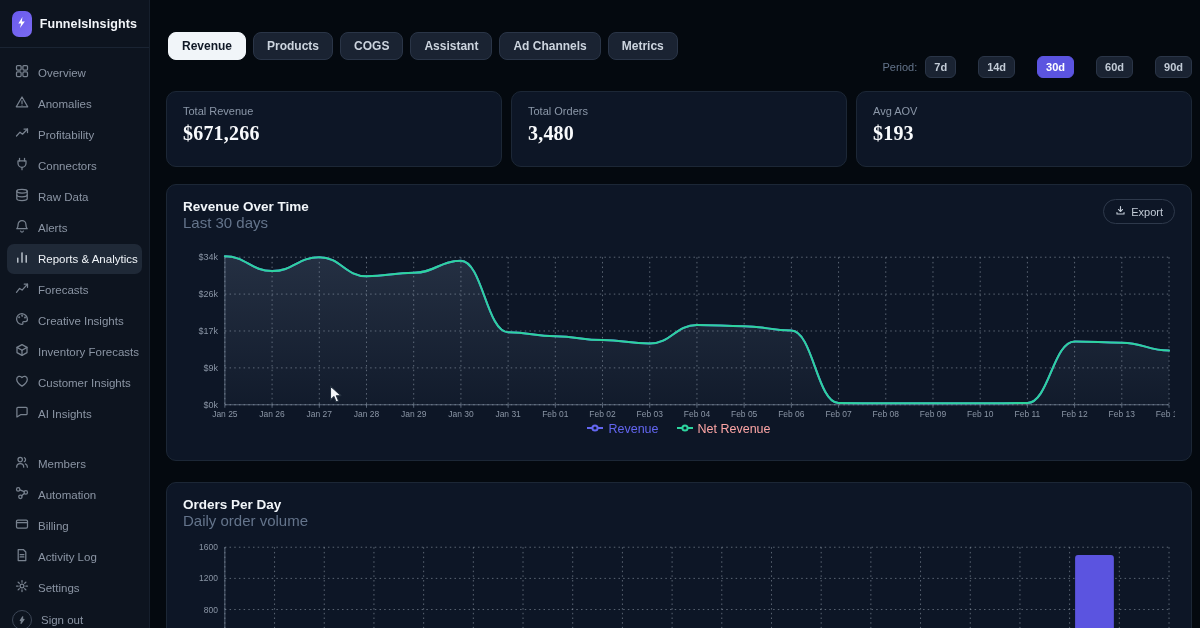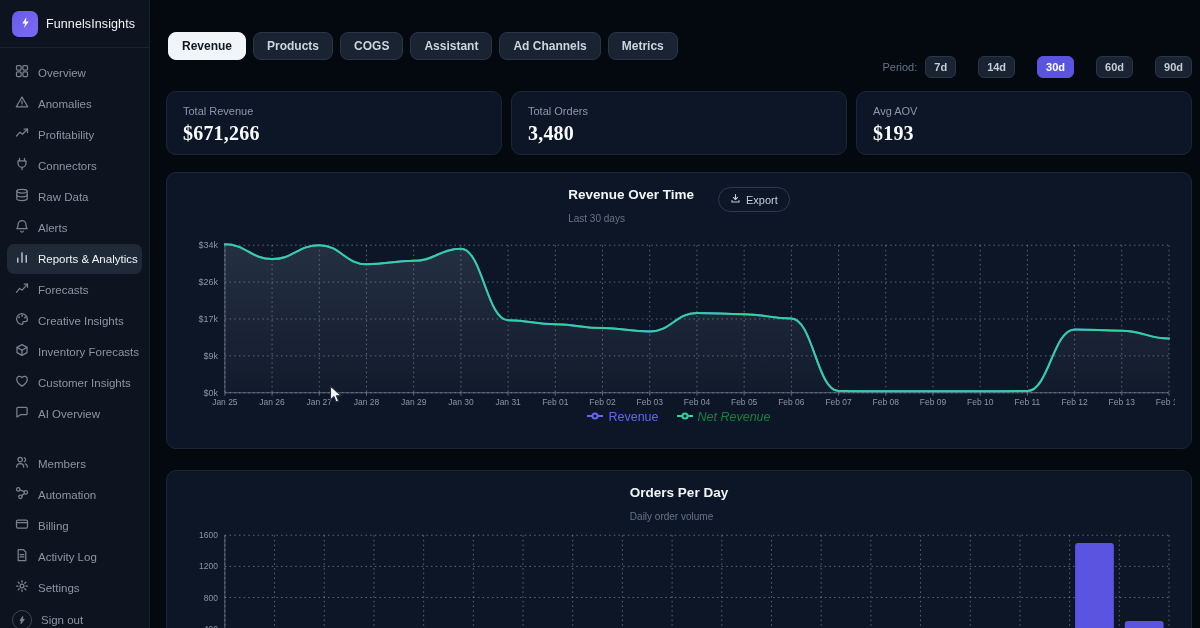--- a/index.html
+++ b/index.html
@@ -8,21 +8,21 @@
   .app { display:flex; width:1200px; height:628px; position:relative; }
 
   
   .sidebar { width:150px; min-width:150px; height:628px; background:#0d141f;
     border-right:1px solid #161f2c; display:flex; flex-direction:column; }
   .brand { display:flex; align-items:center; gap:8px; padding:11px 12px 10px 12px;
     border-bottom:1px solid #1a2433; }
   .brand-logo { width:26px; height:26px; border-radius:7px;
     background:linear-gradient(135deg,#6a5aec,#7b6bf2); display:flex;
     align-items:center; justify-content:center; }
-  .brand-name { color:#f2f5f9; font-size:12.5px; font-weight:400; letter-spacing:.1px; }
+  .brand-name { color:#f2f5f9; font-size:12.5px; font-weight:700; letter-spacing:.1px; }
   .nav { display:flex; flex-direction:column; padding:10px 7px; gap:1px; }
   .nav-item { display:flex; align-items:center; gap:9px; padding:6px 8px;
     border-radius:7px; color:#8b95a4; cursor:default; }
   .nav-item svg { flex:0 0 auto; stroke:#78828f; }
   .nav-item span.lbl { font-size:11.5px; font-weight:500; white-space:nowrap; }
   .nav-item.active { background:#1f2937; color:#f1f5f9; }
   .nav-item.active svg { stroke:#d6dde6; }
   .spacer { flex:1; }
   .signout-circle { width:20px; height:20px; border:1px solid #3c4656; border-radius:50%;
     display:flex; align-items:center; justify-content:center; margin-left:-3px; }
@@ -36,30 +36,30 @@
     border:1px solid #2a3547; border-radius:8px; padding:6px 13px; cursor:default; }
   .tab.active { background:#f1f5f9; color:#101826; border-color:#f1f5f9; }
   .period { display:flex; align-items:center; gap:6px;margin-top:42px; }
   .period-label { color:#64748b; font-size:11px; margin-right:2px; }
   .pbtn { font-size:11px; font-weight:600; color:#c3ccd7; background:#1a2332;
     border:1px solid #2a3547; border-radius:6px; padding:4px 8px; cursor:default; }
   .pbtn.active { background:#5b54e0; border-color:#5b54e0; color:#fff; }
 
   .kpis { display:grid; grid-template-columns:1fr 1fr 1fr; gap:9px; }
   .kpi { background:#0d1626; border:1px solid #1c2736; border-radius:10px;
-    padding:13px 16px; height:64px; }
+    padding:13px 16px; height:76px; }
   .kpi-label { color:#8b97a8; font-size:11px; margin-bottom:5px; }
   .kpi-value { color:#f8fafc; font-size:20px; font-weight:700; letter-spacing:.2px;font-family:Liberation Serif, serif; }
 
   .card { background:#0d1626; border:1px solid #1c2736; border-radius:10px;
     padding:14px 16px; margin-top:17px; }
   .card + .card { margin-top:21px; }
-  .card-head { display:flex; justify-content:center; align-items:flex-start; height:36px;gap:24px; }
+  .card-head { display:flex; justify-content:space-between; align-items:flex-start; height:36px;gap:24px; }
   .card-title { color:#f1f5f9; font-size:13.5px; font-weight:700; }
-  .card-sub { color:#64748b; font-size:10px; margin-top:11px; }
+  .card-sub { color:#64748b; font-size:15px; margin-top:0; }
   .export-btn { display:flex; align-items:center; gap:5px; color:#c3ccd7; font-size:11px;
     border:1px solid #2e394b; border-radius:14px; padding:5px 11px; background:transparent;
     cursor:default; }
   .chart-svg { display:block; width:100%; margin-top:6px; }
   .legend { display:flex; justify-content:center; gap:18px; margin-top:2px; height:18px;
     align-items:center; }
   .legend-item { display:flex; align-items:center; gap:5px; font-size:12.5px; font-weight:500; }
 
   
   .cursor { position:absolute; left:329px; top:385px; z-index:50; pointer-events:none; }
@@ -164,21 +164,21 @@
         <div class="nav-item">
           <span><svg width="14" height="14" viewBox="0 0 14 14" fill="none" stroke-width="1.25" stroke-linecap="round" stroke-linejoin="round">
               <path d="M7 12.1S1.7 8.8 1.7 5.2A2.9 2.9 0 0 1 7 3.6a2.9 2.9 0 0 1 5.3 1.6C12.3 8.8 7 12.1 7 12.1z"></path>
             </svg></span>
           <span class="lbl">Customer Insights</span>
         </div>
         <div class="nav-item">
           <span><svg width="14" height="14" viewBox="0 0 14 14" fill="none" stroke-width="1.25" stroke-linecap="round" stroke-linejoin="round">
               <path d="M2.9 2.3h8.2a1 1 0 0 1 1 1v5.4a1 1 0 0 1-1 1H5.6L1.9 12V3.3a1 1 0 0 1 1-1z"></path>
             </svg></span>
-          <span class="lbl">AI Overview</span>
+          <span class="lbl">AI Insights</span>
         </div>
       </div>
     <div class="spacer"></div>
     <div class="nav" id="nav-footer" style="padding-bottom:10px;">
         <div class="nav-item">
           <span><svg width="14" height="14" viewBox="0 0 14 14" fill="none" stroke-width="1.25" stroke-linecap="round" stroke-linejoin="round">
               <circle cx="5.2" cy="4.6" r="2.2"></circle>
               <path d="M1.7 12.2c0-2 1.6-3.5 3.5-3.5s3.5 1.5 3.5 3.5"></path>
               <path d="M9.4 2.7a2.2 2.2 0 0 1 0 3.9"></path>
               <path d="M10.4 8.9c1.2.5 2 1.7 2 3.3"></path>
@@ -367,21 +367,21 @@
           <text x="989" y="176" text-anchor="middle" font-size="8.5" fill="#8a95a5">Feb 14</text>
         </svg>
       <div class="legend" id="legend">
           <div class="legend-item" style="color: rgb(99, 102, 241);">
             <span><svg width="16" height="10" viewBox="0 0 16 10">
                 <line x1="0" y1="5" x2="16" y2="5" stroke="#6366f1" stroke-width="2"></line>
                 <circle cx="8" cy="5" r="2.6" fill="#0d1626" stroke="#6366f1" stroke-width="2"></circle>
               </svg></span>
             <span>Revenue</span>
           </div>
-          <div class="legend-item" style="color: #15803d; font-style: italic;">
+          <div class="legend-item" style="color: #fca5a5;">
             <span><svg width="16" height="10" viewBox="0 0 16 10">
                 <line x1="0" y1="5" x2="16" y2="5" stroke="#2dd49e" stroke-width="2"></line>
                 <circle cx="8" cy="5" r="2.6" fill="#0d1626" stroke="#2dd49e" stroke-width="2"></circle>
               </svg></span>
             <span>Net Revenue</span>
           </div>
         </div>
     </section>
 
     <section class="card" style="height:260px;">

